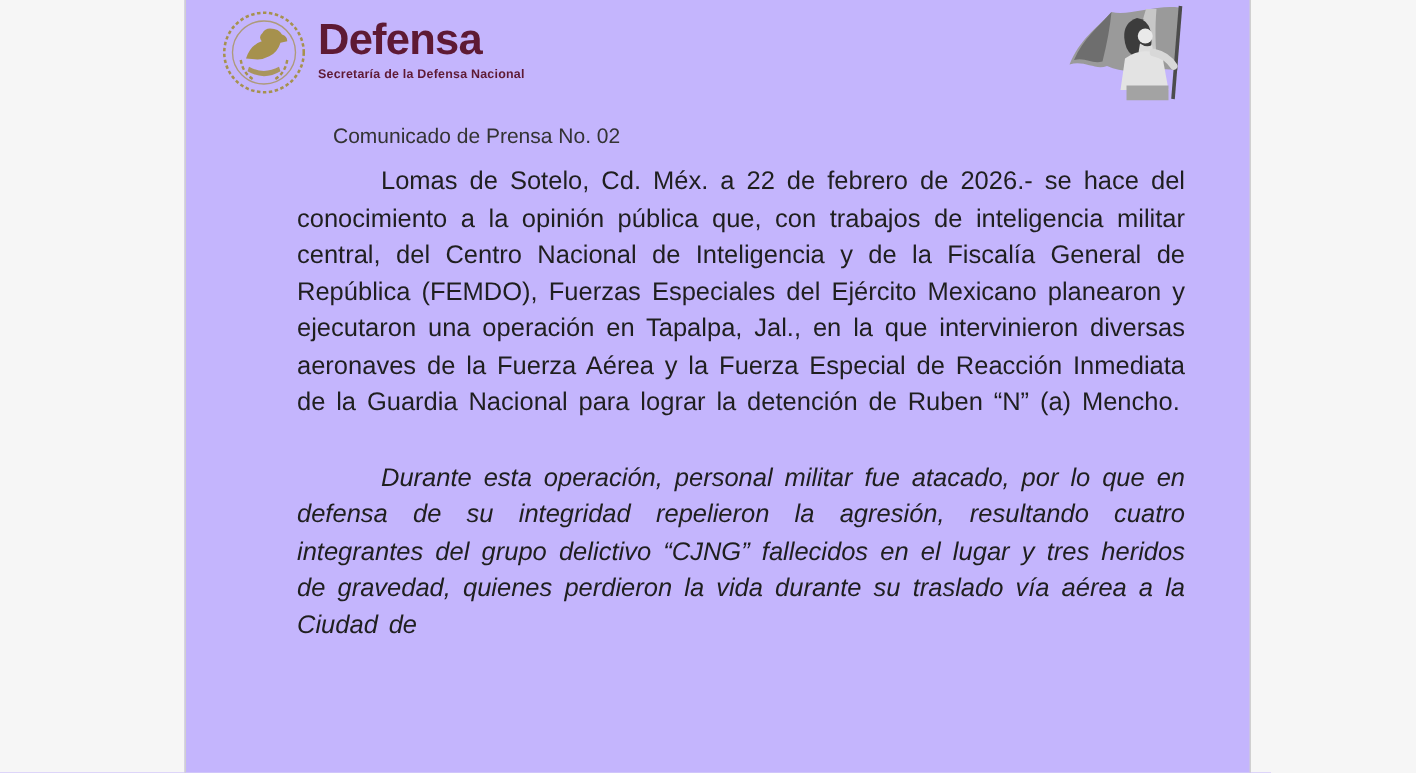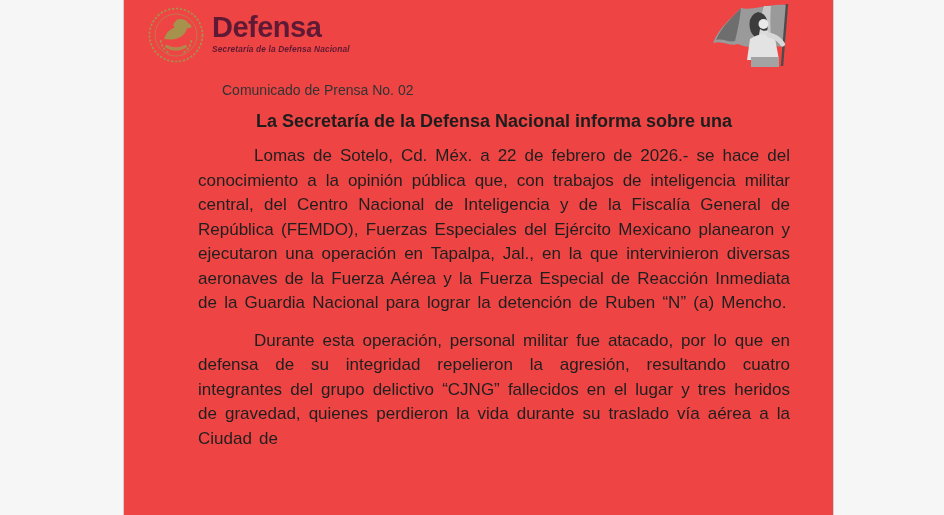--- a/index.html
+++ b/index.html
@@ -8,40 +8,39 @@
     overflow: hidden;
     background: #f6f6f6;
     font-family: "Liberation Sans", sans-serif;
     position: relative;
   }
   .page {
     position: absolute;
     left: 123px; top: 0;
     width: 711px; height: 515px;
     box-sizing: border-box;
-    background: #ef4444;
+    background: #c4b5fd;
     border-left: 1px solid #d0d0d0;
     border-right: 1px solid #d0d0d0;
   }
   
   .brand {
     position: absolute; left: 23px; top: 6px;
     display: flex; align-items: flex-start; gap: 7px;
   }
   .seal { width: 58px; height: 58px; flex: none; }
   .brand-text { padding-top: 7px; }
   .wordmark {
     font-size: 29px; font-weight: 700;
     color: #5e1a34; line-height: 1.0; letter-spacing: -0.5px;
   }
   .brand-subtitle {
     font-size: 8.3px; font-weight: 700;
     color: #5e1a34; margin-top: 2px; letter-spacing: 0.15px;
     white-space: nowrap;
-    font-style: italic;
   }
   .flag-art { position: absolute; top: 2px; right: 33px; width: 92px; height: 65px; }
   
   .content {
     position: absolute; left: 74px; top: 0;
     width: 592px;
     color: #1f1f1f;
   }
   .kicker {
     margin: 82px 0 0 24px;
@@ -55,21 +54,21 @@
   }
   .para {
     margin: 0;
     font-size: 17px; line-height: 24.5px;
     text-align: justify;
     text-indent: 56px;
     word-spacing: 2.5px;
     color: #1f1f1f;
   }
   .para-1 { margin-top: 10px; }
-  .para-2 { margin-top: 13px; }
+  .para-2 { margin-top: 26px; font-style: italic; }
 </style>
 </head>
 <body>
 
 <div class="viewer">
   <div class="page">
 
     <div class="brand">
       <svg class="seal" viewBox="0 0 58 58" aria-hidden="true">
         <circle cx="29" cy="29" r="26.5" fill="none" stroke="#a6914d" stroke-width="1.7" stroke-dasharray="2.3 1.7"></circle>
@@ -97,20 +96,19 @@
       <circle cx="55.5" cy="22" r="5" fill="#e9e9e9"></circle>
       <path d="M52 27 q4 3 8 1 l1 5 l-10 0 z" fill="#dcdcdc"></path>
       <path d="M42 37 q13 -9 25 -1 l4 22 l-32 0 z" fill="#e3e3e3"></path>
       <path d="M61 33 q9 2 13.5 9" fill="none" stroke="#d8d8d8" stroke-width="5" stroke-linecap="round"></path>
       <rect x="43" y="55" width="28" height="10" fill="#a3a3a3"></rect>
     </svg>
 
     <div class="content">
       <div class="kicker">Comunicado de Prensa No. 02</div>
       <h1 class="doc-title">
-        <div>La Secretaría de la Defensa Nacional informa sobre una</div>
       </h1>
       <p class="para para-1">Lomas de Sotelo, Cd. Méx. a 22 de febrero de 2026.- se hace del conocimiento a la opinión pública que, con trabajos de inteligencia militar central, del Centro Nacional de Inteligencia y de la Fiscalía General de República (FEMDO), Fuerzas Especiales del Ejército Mexicano planearon y ejecutaron una operación en Tapalpa, Jal., en la que intervinieron diversas aeronaves de la Fuerza Aérea y la Fuerza Especial de Reacción Inmediata de la Guardia Nacional para lograr la detención de Ruben “N” (a) Mencho.</p>
       <p class="para para-2">Durante esta operación, personal militar fue atacado, por lo que en defensa de su integridad repelieron la agresión, resultando cuatro integrantes del grupo delictivo “CJNG” fallecidos en el lugar y tres heridos de gravedad, quienes perdieron la vida durante su traslado vía aérea a la Ciudad de</p>
     </div>
 
   </div>
 </div>
 
 </body></html>

